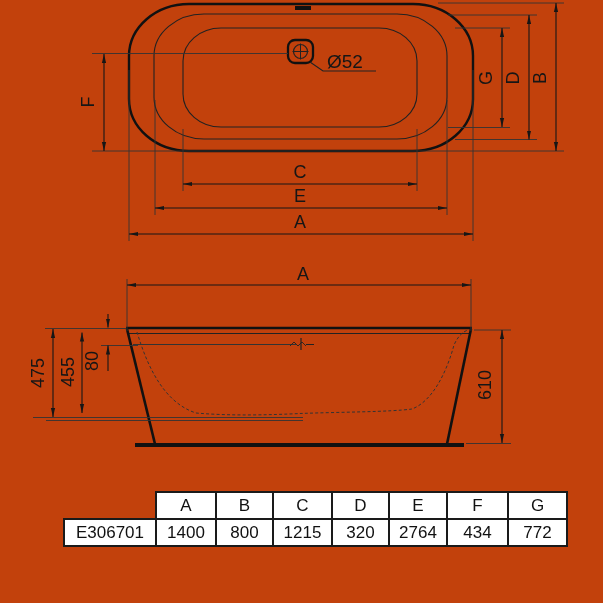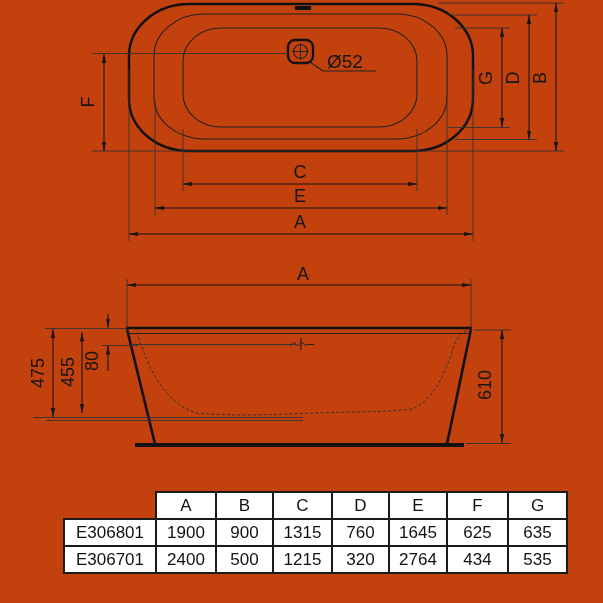--- a/index.html
+++ b/index.html
@@ -151,34 +151,24 @@
         <th>B</th>
         <th>C</th>
         <th>D</th>
         <th>E</th>
         <th>F</th>
         <th>G</th>
       </tr>
     </thead>
     <tbody>
       <tr>
-        <td>E306801</td>
-        <td>1900</td>
-        <td>900</td>
-        <td>1315</td>
-        <td>760</td>
-        <td>1645</td>
-        <td>625</td>
-        <td>635</td>
-      </tr>
-      <tr>
         <td>E306701</td>
-        <td>2400</td>
-        <td>500</td>
+        <td>1400</td>
+        <td>800</td>
         <td>1215</td>
         <td>320</td>
         <td>2764</td>
         <td>434</td>
-        <td>535</td>
+        <td>772</td>
       </tr>
     </tbody>
   </table>
 </div>
 
 </body></html>

